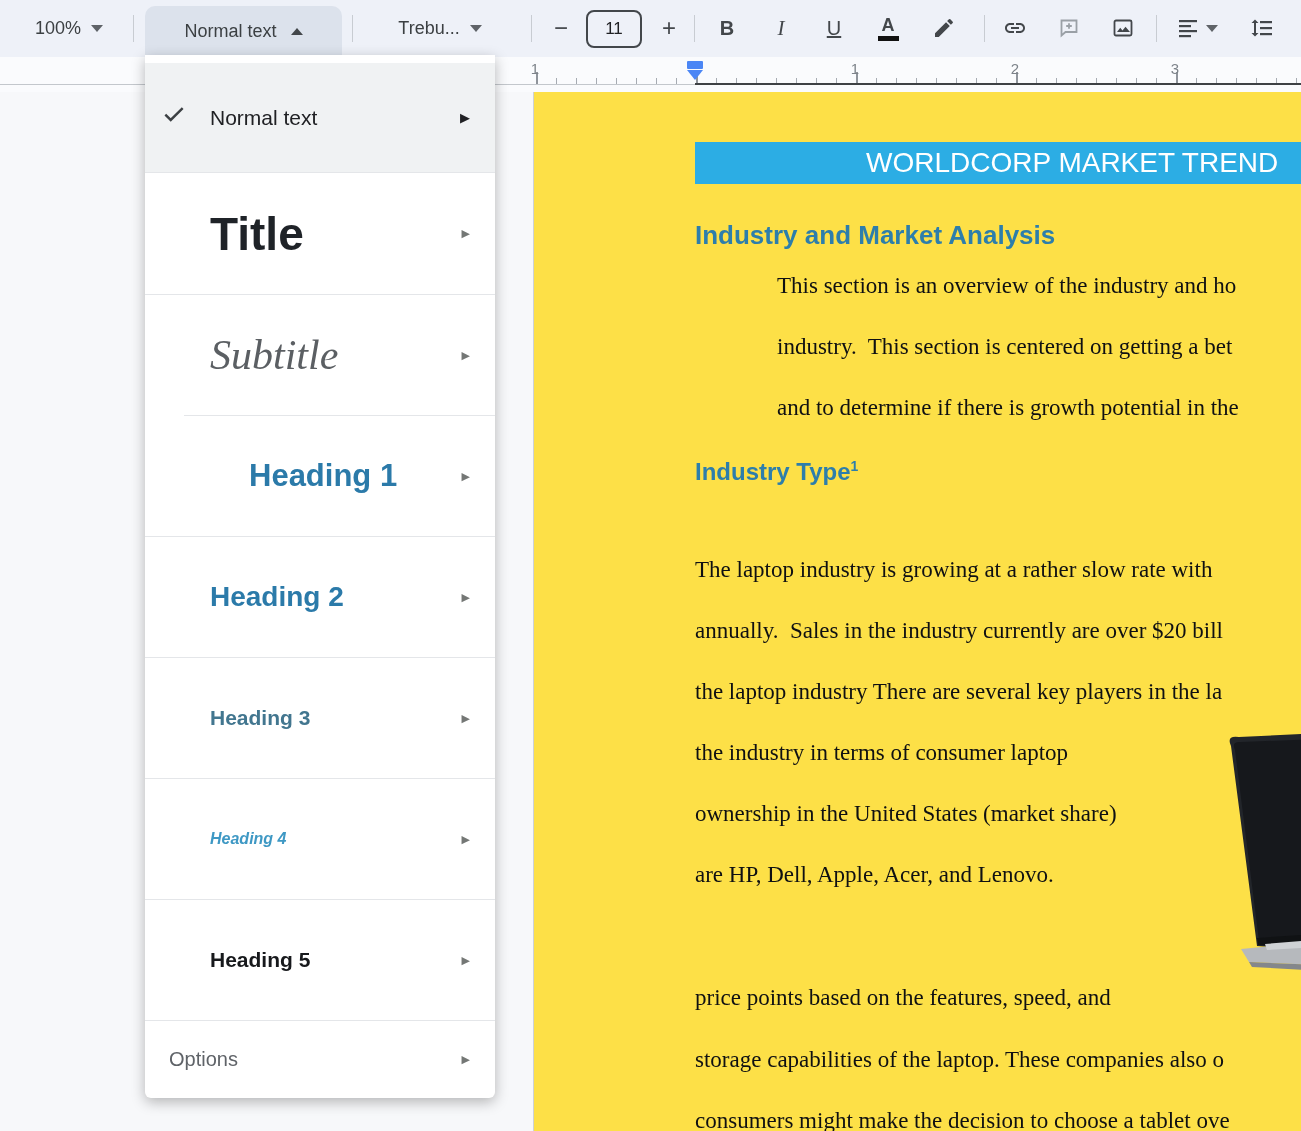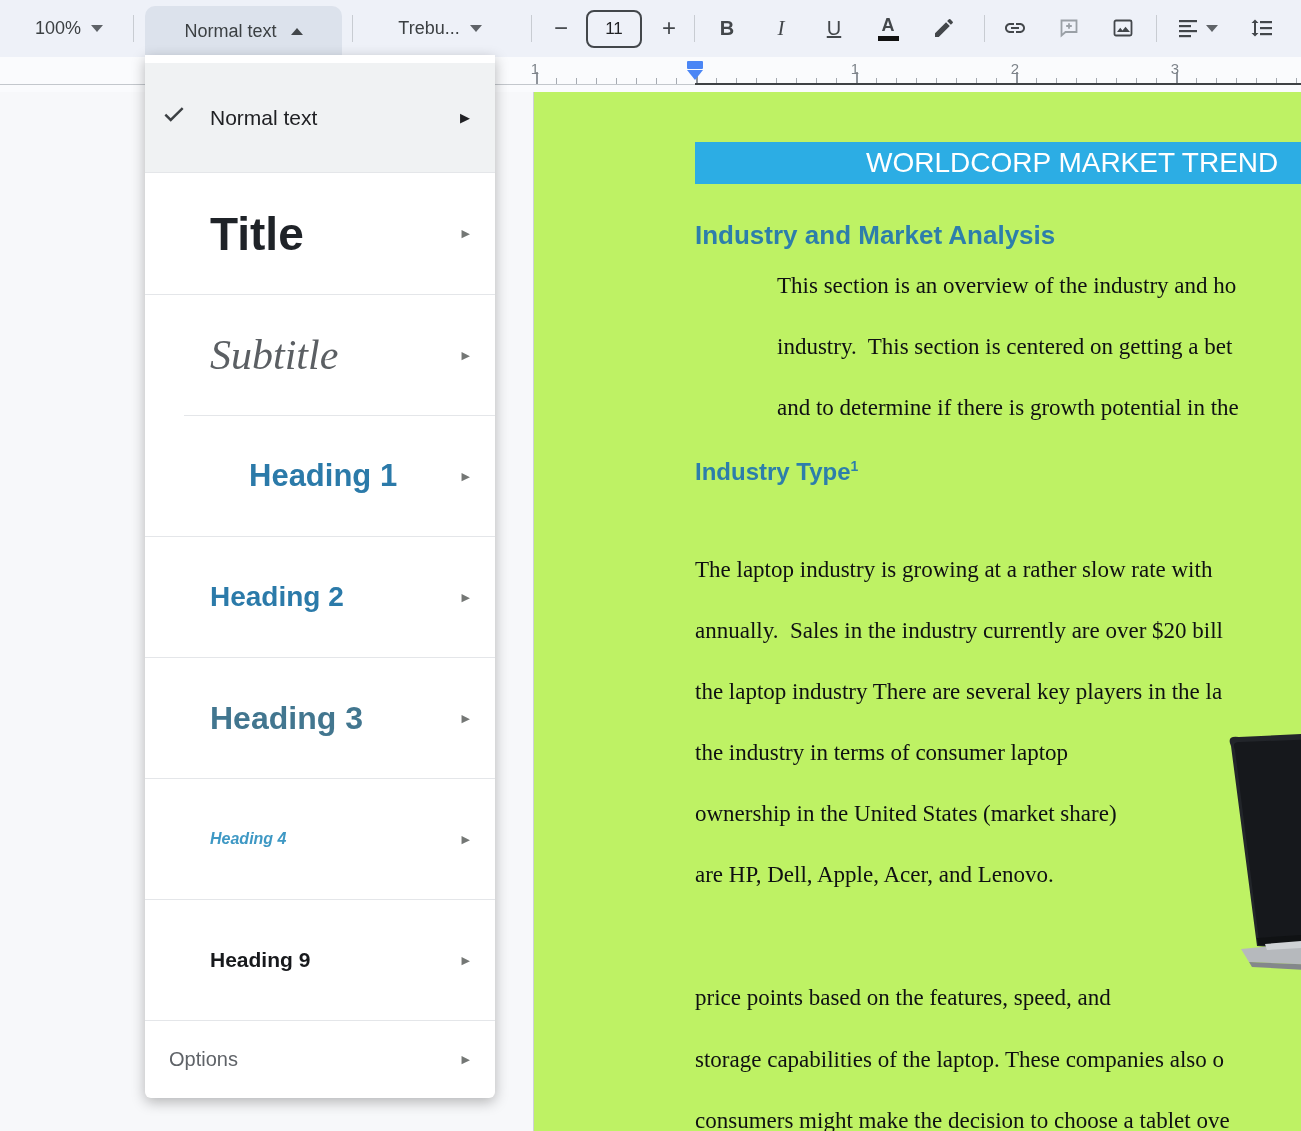--- a/index.html
+++ b/index.html
@@ -1,16 +1,16 @@
 <!DOCTYPE html>
 <html><head>
 <meta charset="utf-8">
 <style>
   html,body{margin:0;padding:0;}
-  #app{position:relative;width:1301px;height:1131px;overflow:hidden;background:#bef264;
+  #app{position:relative;width:1301px;height:1131px;overflow:hidden;background:#fde047;
        font-family:"Liberation Sans",sans-serif;-webkit-font-smoothing:antialiased;}
 
   
   .toolbar{position:absolute;left:0;top:0;width:1301px;height:57px;background:#eef1f8;z-index:5;}
   .tbtn{position:absolute;top:6px;height:44px;display:flex;align-items:center;justify-content:center;
         border-radius:6px;color:#43474b;cursor:pointer;}
   .tsep{position:absolute;top:15px;width:1px;height:27px;background:#c8ccd2;}
   .caret-down{width:0;height:0;border-left:6px solid transparent;border-right:6px solid transparent;
               border-top:7px solid #5f6368;margin-left:10px;}
   .caret-up{width:0;height:0;border-left:6px solid transparent;border-right:6px solid transparent;
@@ -70,21 +70,21 @@
   .check{position:absolute;left:16px;top:38px;}
   .mi-1{height:121px;border-top:1px solid #e4e6e9;}
   .mi-1 .mi-label{font-size:46px;font-weight:bold;color:#1f2328;}
   .mi-2{height:120px;border-top:1px solid #e4e6e9;}
   .mi-2 .mi-label{font-family:"Liberation Serif",serif;font-style:italic;font-size:42px;color:#5b5f63;}
   .mi-3{height:120px;border-top:1px solid #e4e6e9;margin-left:39px;}
   .mi-3 .mi-label{font-size:31px;font-weight:bold;color:#2b7aa9;}
   .mi-4{height:120px;border-top:1px solid #e4e6e9;}
   .mi-4 .mi-label{font-size:28px;font-weight:bold;color:#2b7aa9;}
   .mi-5{height:120px;border-top:1px solid #e4e6e9;}
-  .mi-5 .mi-label{font-size:32px;font-weight:600;color:#42768f;}
+  .mi-5 .mi-label{font-size:21px;font-weight:600;color:#42768f;}
   .mi-6{height:120px;border-top:1px solid #e4e6e9;}
   .mi-6 .mi-label{font-size:16px;font-style:italic;font-weight:600;color:#3e98c4;}
   .mi-7{height:120px;border-top:1px solid #e4e6e9;}
   .mi-7 .mi-label{font-size:21px;font-weight:bold;color:#17191c;}
   .mi-8{height:77px;border-top:1px solid #e4e6e9;}
   .mi-8 .mi-label{font-size:20px;color:#5f6368;margin-left:24px;}
 </style>
 </head>
 <body>
 
@@ -244,21 +244,21 @@
     </div>
     <div class="menu-item mi-5">
       <span class="mi-label">Heading 3</span>
       <span class="tri">▶</span>
     </div>
     <div class="menu-item mi-6">
       <span class="mi-label">Heading 4</span>
       <span class="tri">▶</span>
     </div>
     <div class="menu-item mi-7">
-      <span class="mi-label">Heading 9</span>
+      <span class="mi-label">Heading 5</span>
       <span class="tri">▶</span>
     </div>
     <div class="menu-item mi-8">
       <span class="mi-label">Options</span>
       <span class="tri">▶</span>
     </div>
   </div>
 
 </div>
 

